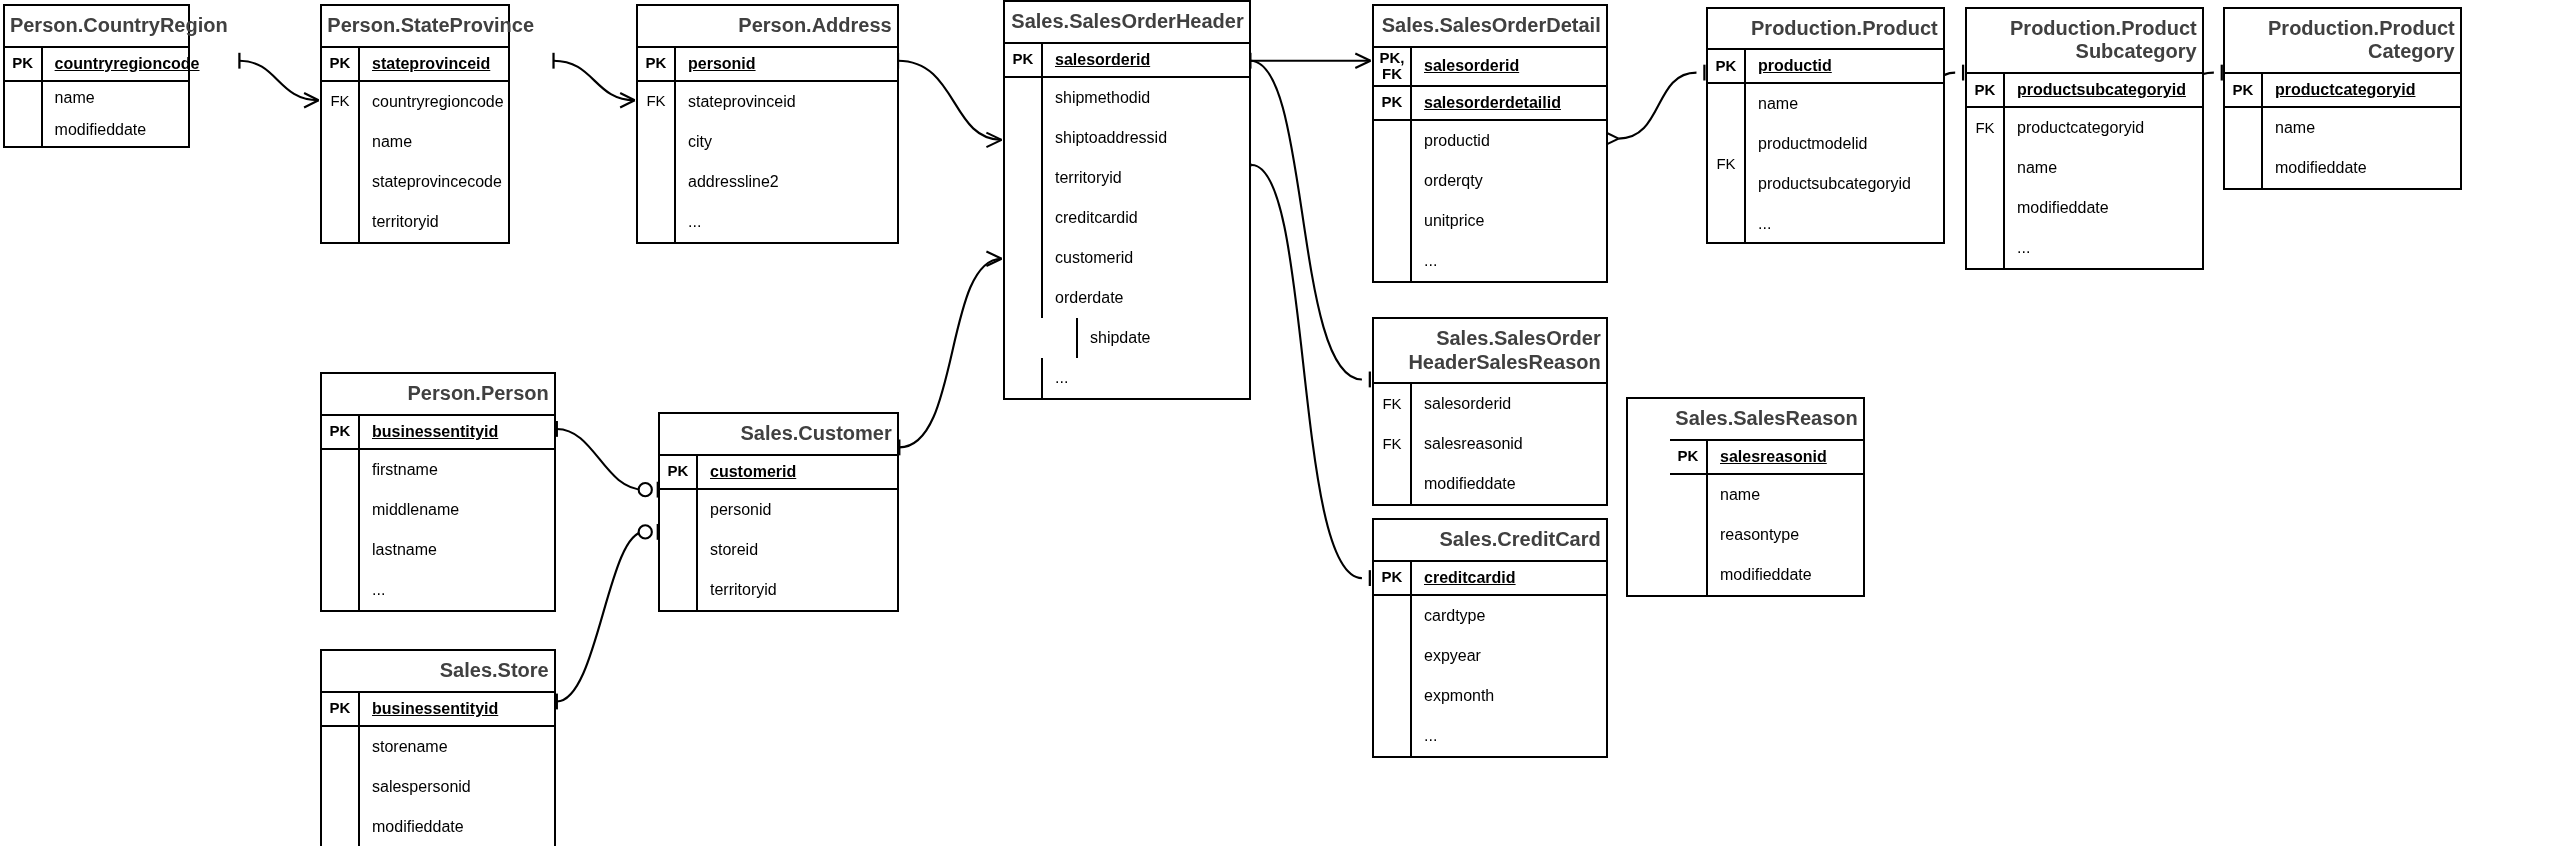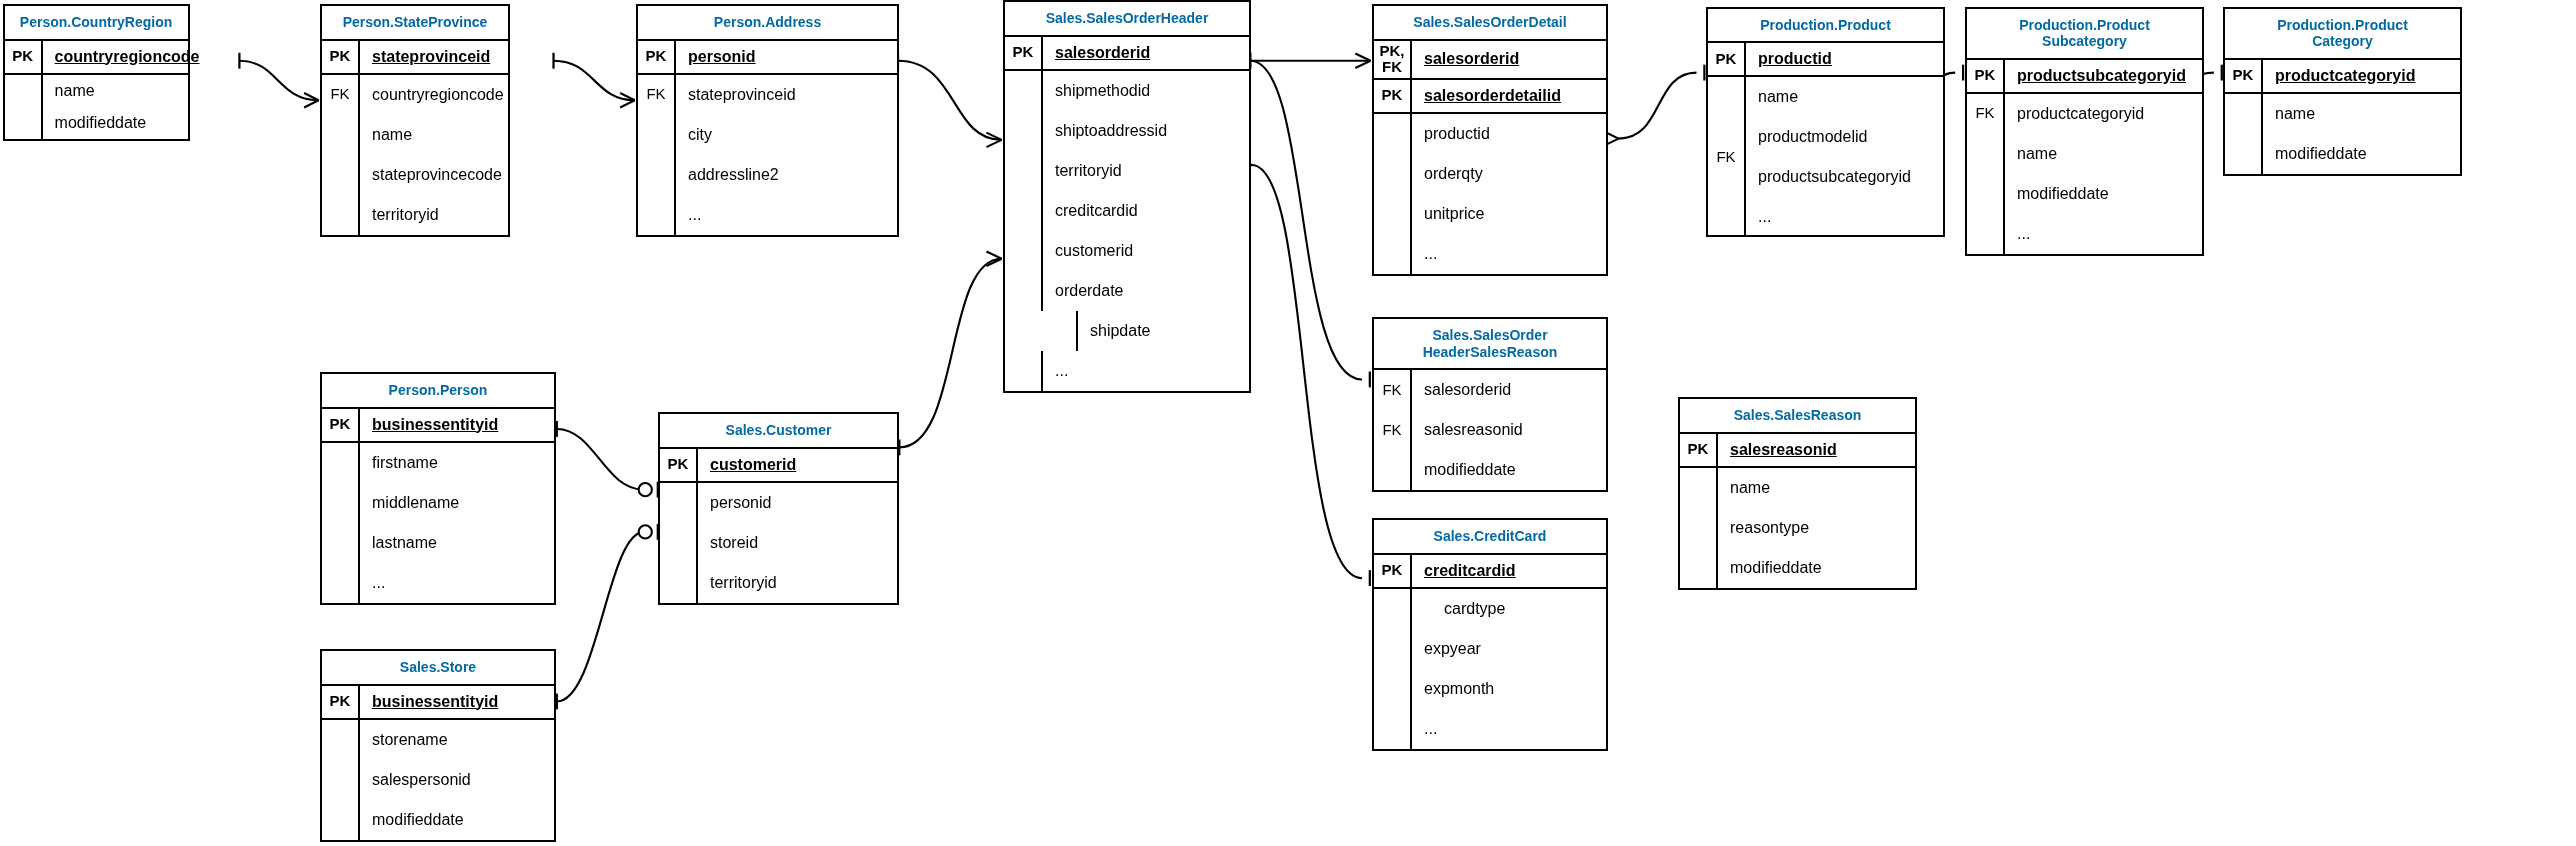--- a/index.html
+++ b/index.html
@@ -23,24 +23,24 @@
     height: 846px;
     pointer-events: none;
   }
   .entity {
     position: absolute;
     border: 2px solid #000000;
     background: #ffffff;
     box-sizing: border-box;
   }
   .ent-title {
-    text-align: center;
+    text-align: right;
     font-weight: bold;
-    font-size: 14px;
-    color: #0369a1;
+    font-size: 20px;
+    color: #404040;
     line-height: 1.18;
     padding: 8px 5.3px 8px 5.3px;
     box-sizing: border-box;
     border-bottom: 2px solid #000000;
     white-space: pre-line;
   }
   .ent-body { display: block; }
   .sect { border-bottom: 2px solid #000000; }
   .sect.last { border-bottom: none; }
   .row {
@@ -454,21 +454,21 @@
           <div class="attr-cell">salesreasonid</div>
         </div>
         <div class="row" style="height:40px;">
           <div class="key-cell"></div>
           <div class="attr-cell">modifieddate</div>
         </div>
       </div>
     </div>
   </div>
 
-  <div class="entity" style="left:1678px; top:397px; width:239px;">
+  <div class="entity" style="left:1626px; top:397px; width:239px;padding-left:42px;">
     <div class="ent-title">Sales.SalesReason</div>
     <div class="ent-body">
       <div class="sect">
         <div class="row" style="height:32px;">
           <div class="key-cell pk">PK</div>
           <div class="attr-cell pkattr">salesreasonid</div>
         </div>
       </div>
       <div class="sect last">
         <div class="row" style="height:40px;">
@@ -490,21 +490,21 @@
   <div class="entity" style="left:1372px; top:518px; width:236px;">
     <div class="ent-title">Sales.CreditCard</div>
     <div class="ent-body">
       <div class="sect">
         <div class="row" style="height:32px;">
           <div class="key-cell pk">PK</div>
           <div class="attr-cell pkattr">creditcardid</div>
         </div>
       </div>
       <div class="sect last">
-        <div class="row" style="height:40px;gap:20px;">
+        <div class="row" style="height:40px;">
           <div class="key-cell"></div>
           <div class="attr-cell">cardtype</div>
         </div>
         <div class="row" style="height:40px;">
           <div class="key-cell"></div>
           <div class="attr-cell">expyear</div>
         </div>
         <div class="row" style="height:40px;">
           <div class="key-cell"></div>
           <div class="attr-cell">expmonth</div>

